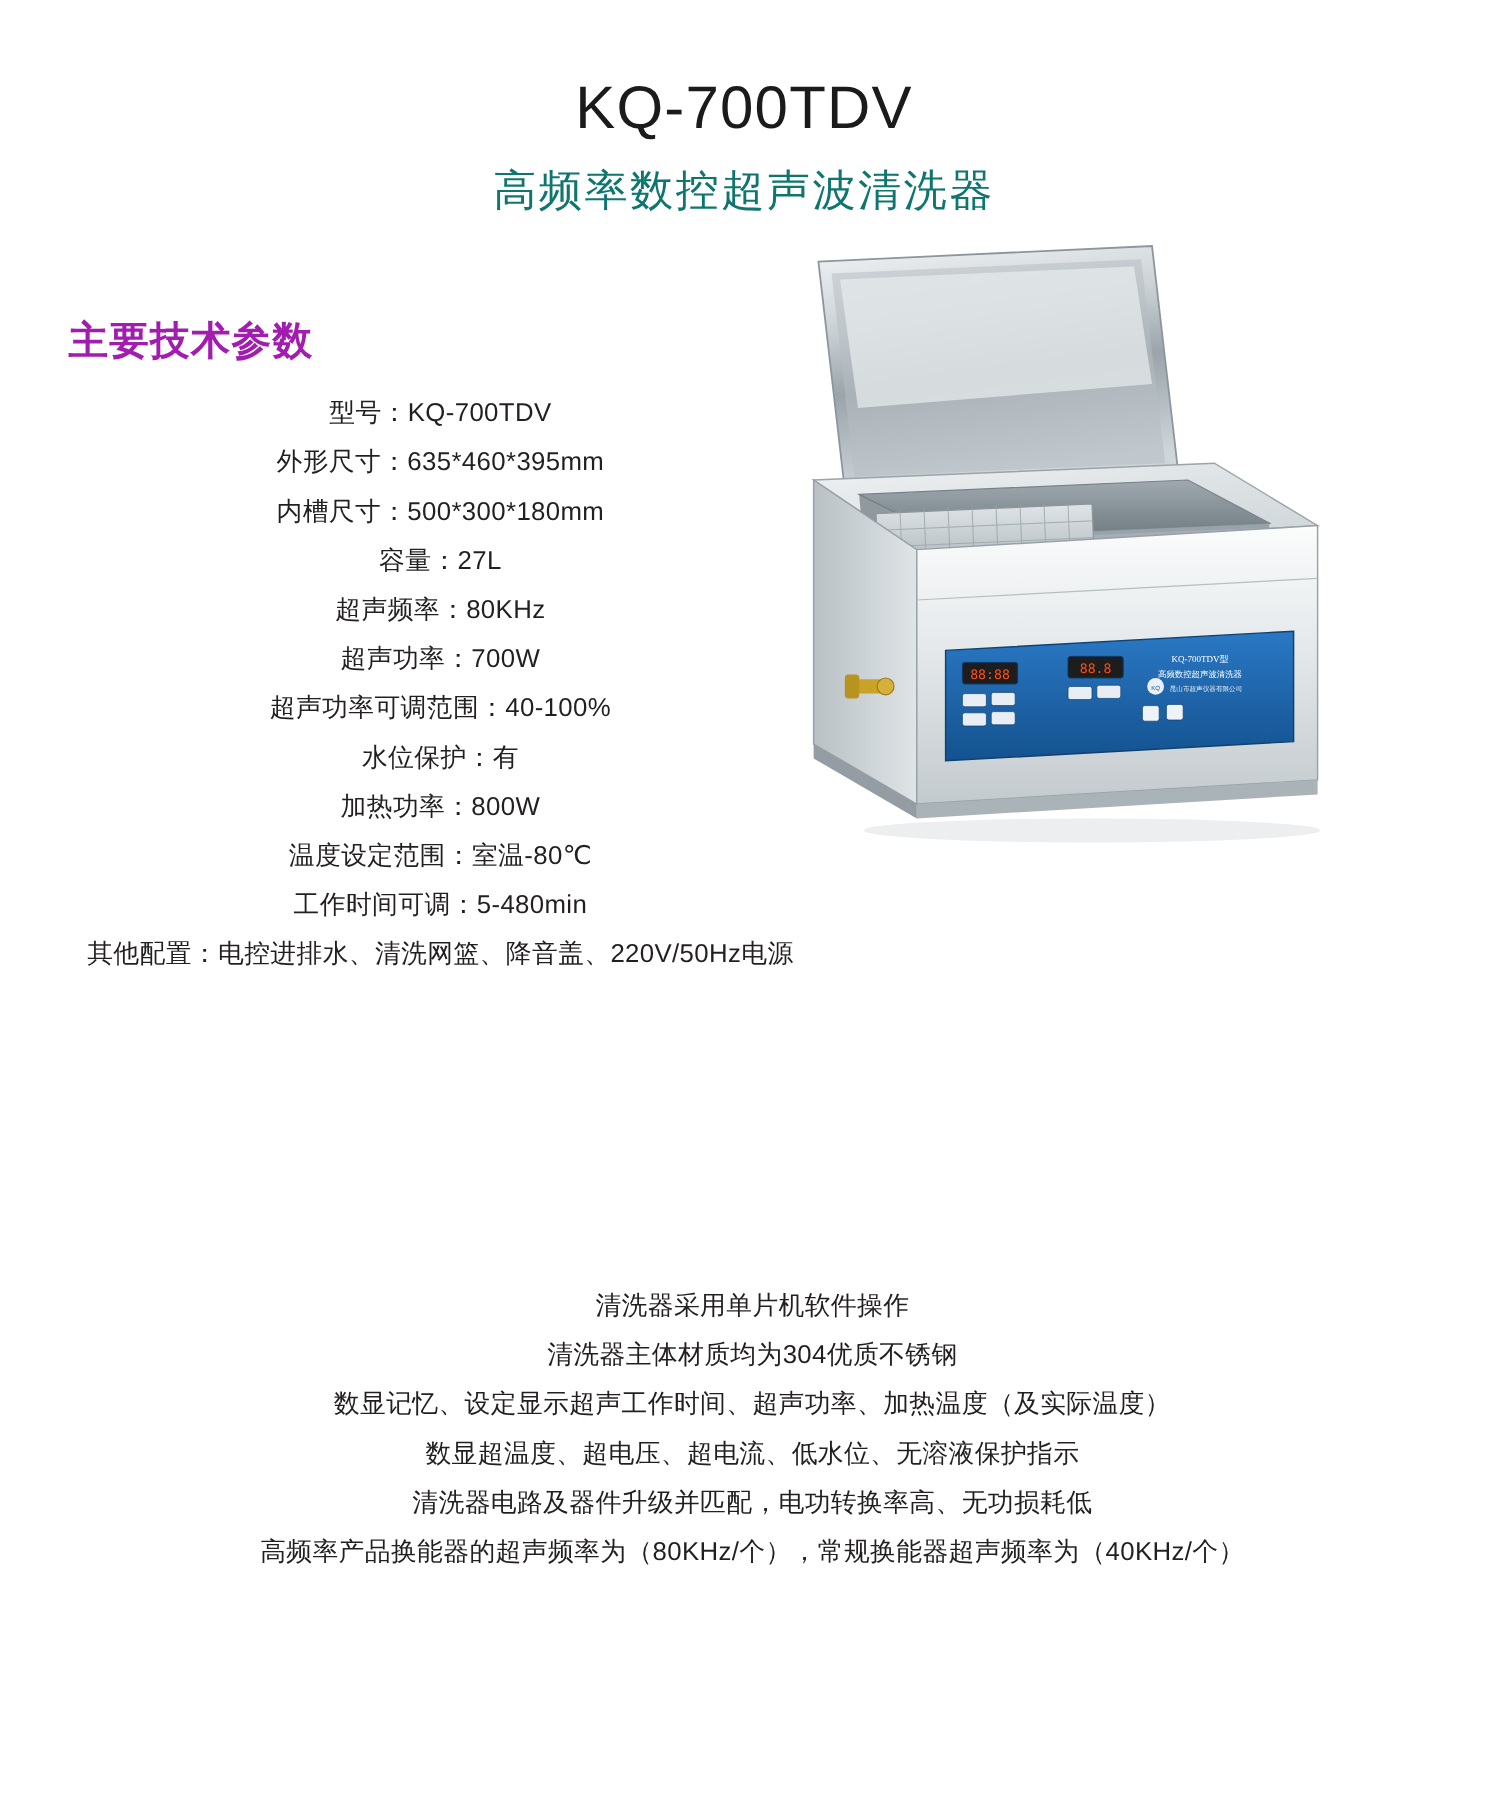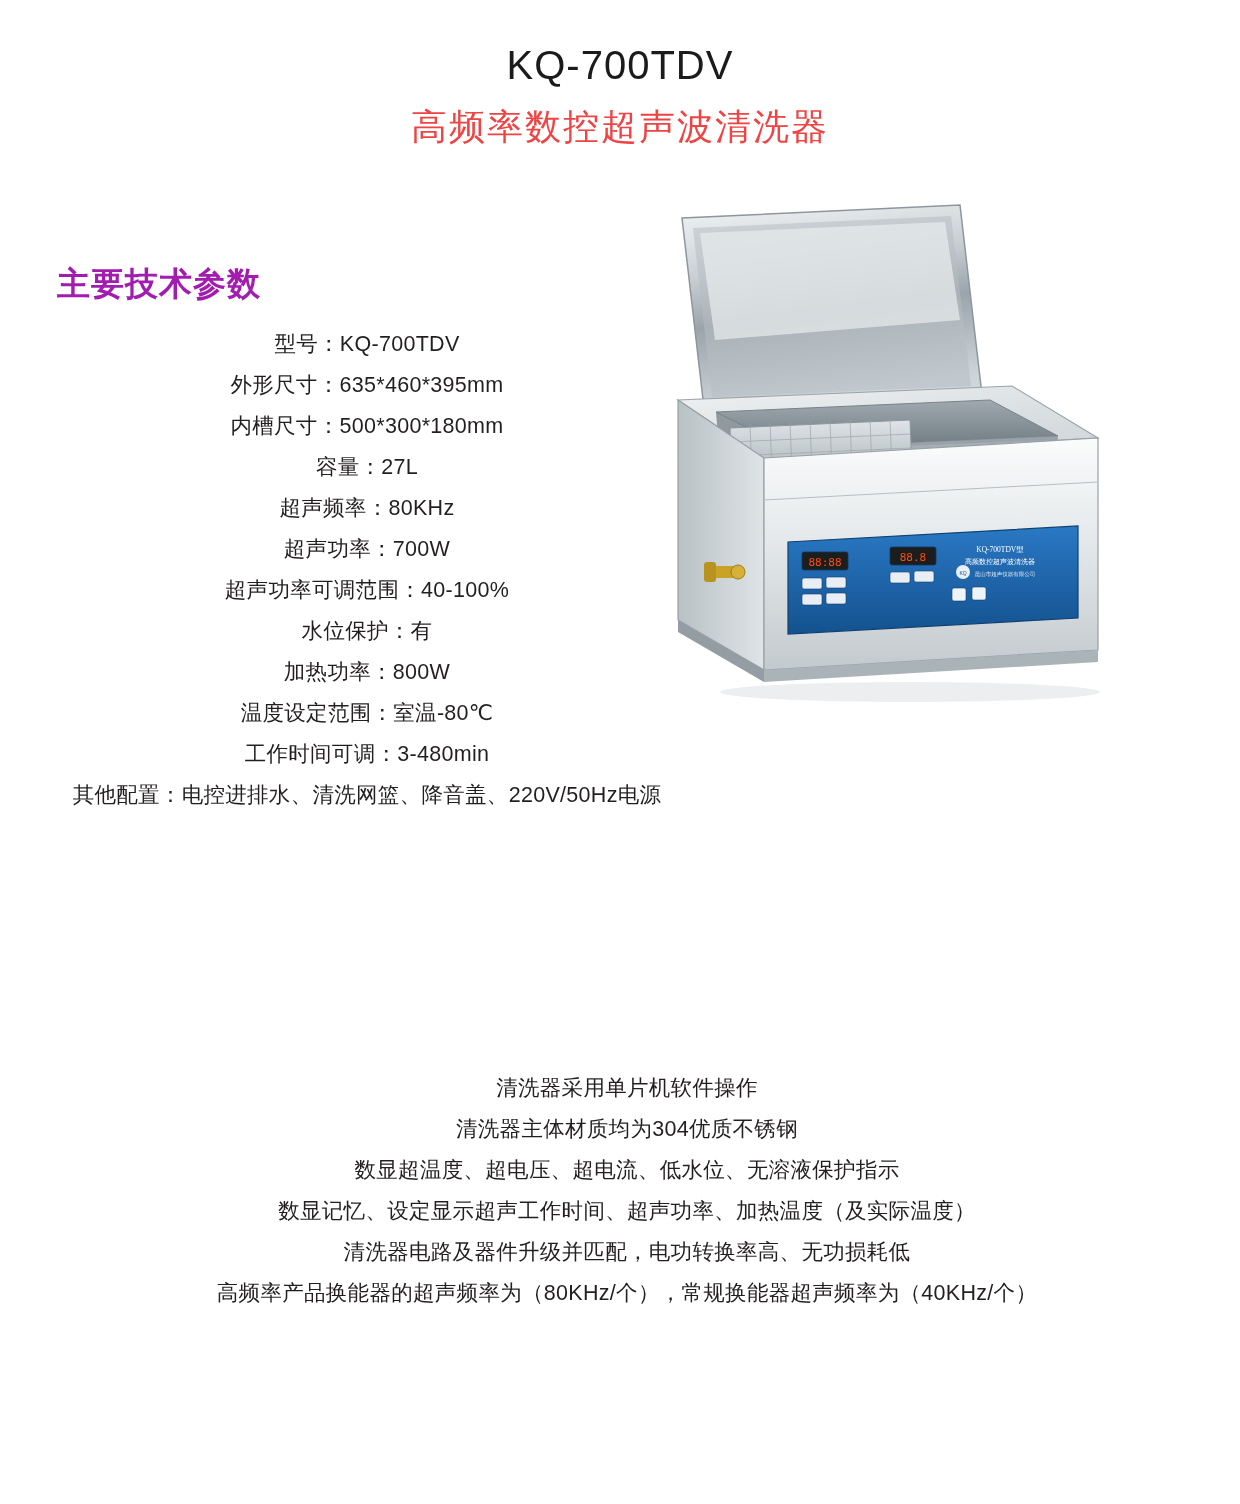--- a/index.html
+++ b/index.html
@@ -16,29 +16,30 @@
     overflow: hidden;
   }
 
   
   .header {
     width: 100%;
     text-align: center;
     padding-top: 40px;
   }
   .title-main {
-    font-size: 40px;
+    font-size: 50px;
     letter-spacing: 1px;
     color: #1b1b1b;
     font-weight: 400;
     line-height: 1.25;
+    margin-top: 19px;
   }
   .title-sub {
     font-size: 36px;
-    color: #ef4444;
+    color: #0f766e;
     font-weight: 400;
     margin-top: 14px;
     letter-spacing: 2px;
     line-height: 1.25;
   }
 
   
   .spec-block {
     position: absolute;
     left: 57px;
@@ -112,31 +113,31 @@
     <li>型号：KQ-700TDV</li>
     <li>外形尺寸：635*460*395mm</li>
     <li>内槽尺寸：500*300*180mm</li>
     <li>容量：27L</li>
     <li>超声频率：80KHz</li>
     <li>超声功率：700W</li>
     <li>超声功率可调范围：40-100%</li>
     <li>水位保护：有</li>
     <li>加热功率：800W</li>
     <li>温度设定范围：室温-80℃</li>
-    <li>工作时间可调：3-480min</li>
+    <li>工作时间可调：5-480min</li>
     <li>其他配置：电控进排水、清洗网篮、降音盖、220V/50Hz电源</li>
   </ul>
 </div>
 
 <div class="feature-block">
   <ul class="feature-list">
     <li>清洗器采用单片机软件操作</li>
     <li>清洗器主体材质均为304优质不锈钢</li>
+    <li>数显记忆、设定显示超声工作时间、超声功率、加热温度（及实际温度）</li>
     <li>数显超温度、超电压、超电流、低水位、无溶液保护指示</li>
-    <li>数显记忆、设定显示超声工作时间、超声功率、加热温度（及实际温度）</li>
     <li>清洗器电路及器件升级并匹配，电功转换率高、无功损耗低</li>
     <li>高频率产品换能器的超声频率为（80KHz/个），常规换能器超声频率为（40KHz/个）</li>
   </ul>
 </div>
 
 <div class="photo">
   <svg width="520" height="520" viewBox="0 0 520 520" xmlns="http://www.w3.org/2000/svg">
     <defs>
       <linearGradient id="lidGrad" x1="0" y1="0" x2="0.2" y2="1">
         <stop offset="0%" stop-color="#f2f4f5"></stop>

